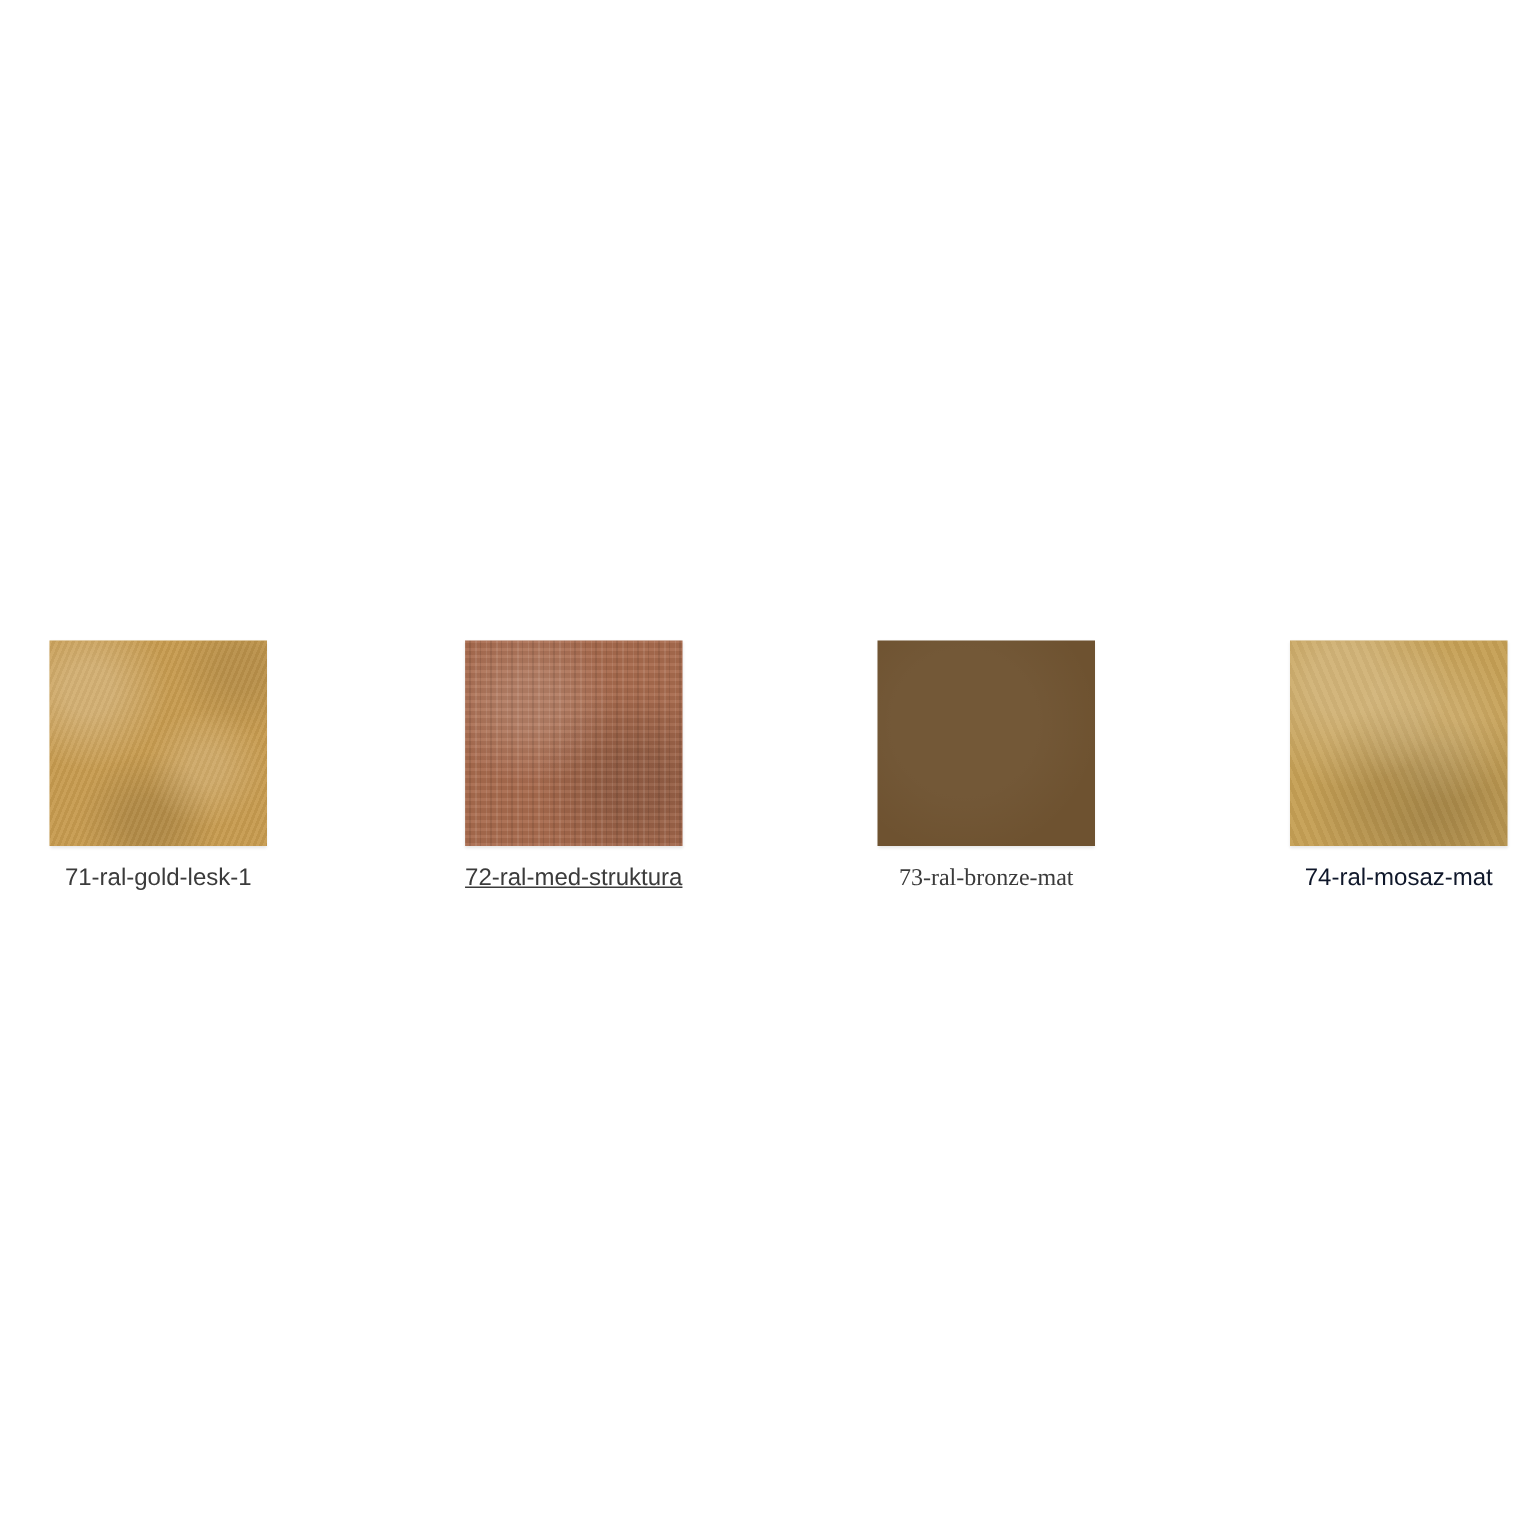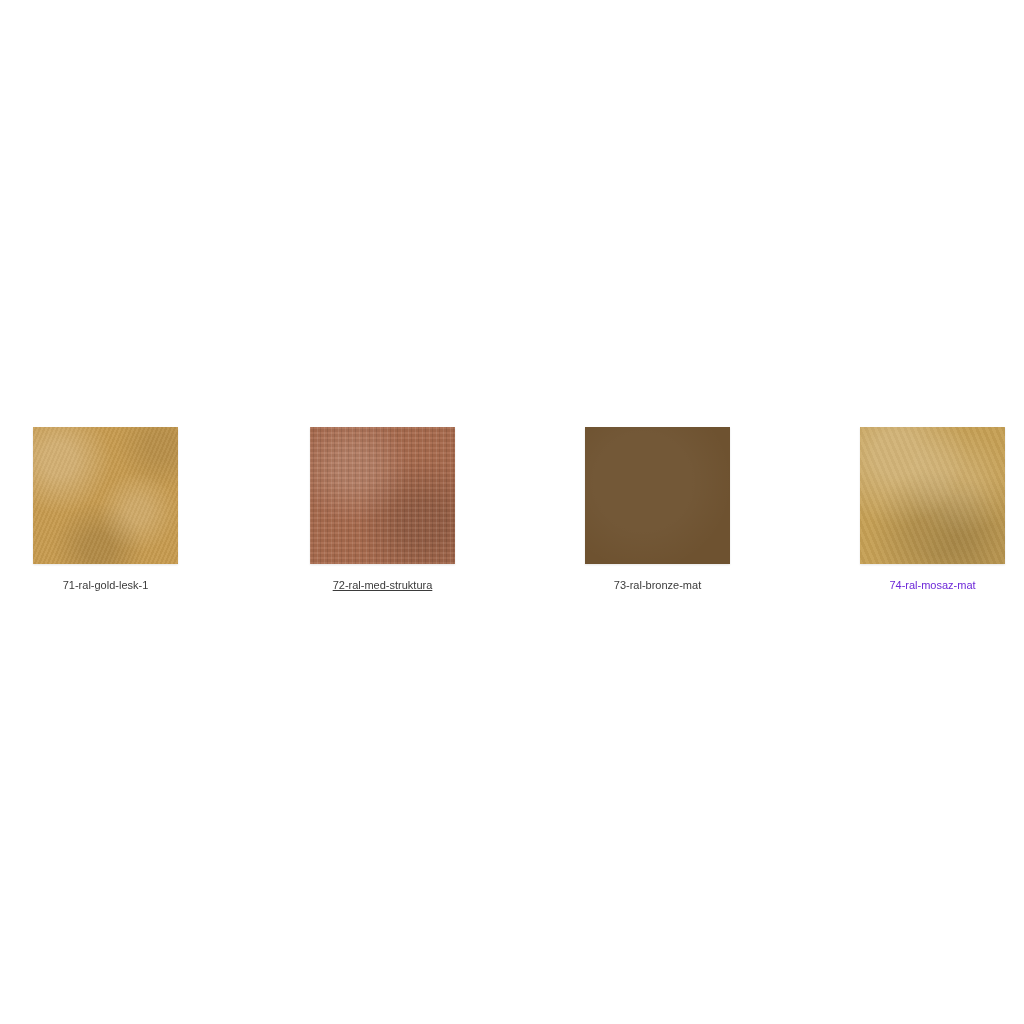--- a/index.html
+++ b/index.html
@@ -83,21 +83,21 @@
       radial-gradient(circle at 68% 40%, rgba(255,255,255,0.12) 0 12%, rgba(255,255,255,0) 42%),
       radial-gradient(circle at 52% 78%, rgba(0,0,0,0.10)   0 16%, rgba(0,0,0,0) 50%),
       radial-gradient(circle at 90% 88%, rgba(0,0,0,0.08)   0 12%, rgba(0,0,0,0) 40%),
       repeating-linear-gradient(67deg, rgba(255,255,255,0.045) 0 3px, rgba(0,0,0,0.035) 3px 6px);
   }
 
   .swatch-label {
     margin-top: 14px;
     width: 145px;
     text-align: center;
-    font-size: 11px;
+    font-size: 16px;
     line-height: 15px;
     color: #3b3b3b;
     white-space: nowrap;
   }
 </style>
 </head>
 <body style="background-color: rgb(255, 255, 255);">
 
 <div id="swatch-row">
     <div class="swatch-cell" style="left: 33px;">
@@ -105,25 +105,25 @@
         <div class="tex tex-gold"></div>
       </div>
       <div class="swatch-label" style="color: rgb(59, 59, 59);">71-ral-gold-lesk-1</div>
     </div>
     <div class="swatch-cell" style="left: 310px;">
       <div class="swatch-chip" style="background-color: rgb(169, 107, 78);">
         <div class="tex tex-copper"></div>
       </div>
       <div class="swatch-label" style="color: rgb(59, 59, 59); text-decoration: underline;">72-ral-med-struktura</div>
     </div>
-    <div class="swatch-cell" style="left: 585px;">
+    <div class="swatch-cell" style="left: 585px; font-family: Liberation Serif, serif;">
       <div class="swatch-chip" style="background-color: rgb(110, 82, 48);">
         <div class="tex tex-bronze"></div>
       </div>
       <div class="swatch-label" style="color: rgb(59, 59, 59);">73-ral-bronze-mat</div>
     </div>
     <div class="swatch-cell" style="left: 860px;">
       <div class="swatch-chip" style="background-color: rgb(198, 160, 85);">
         <div class="tex tex-brass"></div>
       </div>
-      <div class="swatch-label" style="color: #6d28d9; text-align: center;">74-ral-mosaz-mat</div>
+      <div class="swatch-label" style="color: #0f172a; text-align: center;">74-ral-mosaz-mat</div>
     </div>
   </div>
 
 </body></html>

